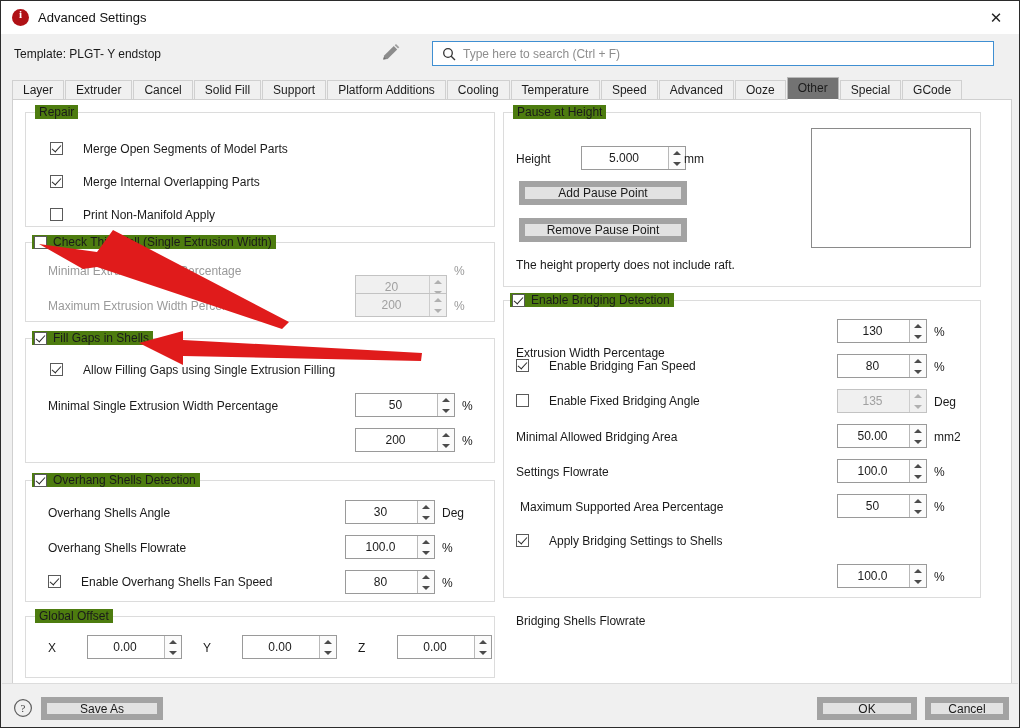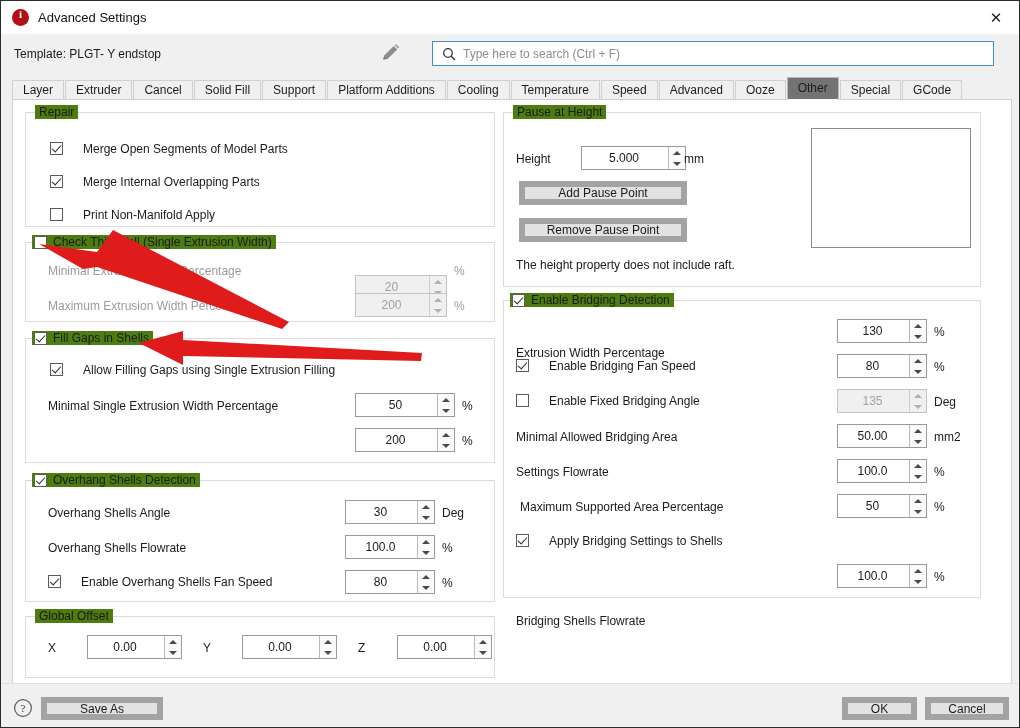--- a/index.html
+++ b/index.html
@@ -158,21 +158,21 @@
   }
   #pause-note{ position:absolute; font-size:12px; color:#1a1a1a; }
 
   
   #bottombar{
     position:absolute; left:1px; bottom:0; width:1016px; height:44px;
     background:#f0f0f0; border-top:1px solid #dcdcdc;
   }
   #help-icon{ position:absolute; left:12px; top:697px; }
   #savebtn{ left:40px; top:696px; width:122px; height:23px; }
-  #okbtn{ right:102px; top:696px; width:75px; height:23px; }
+  #okbtn{ right:102px; top:696px; width:100px; height:23px; }
   #cancelbtn{ right:10px; top:696px; width:84px; height:23px; }
 
   
   #arrows{
     position:absolute; left:0; top:0; width:1020px; height:728px;
     pointer-events:none;
   }
 </style>
 </head>
 <body>

